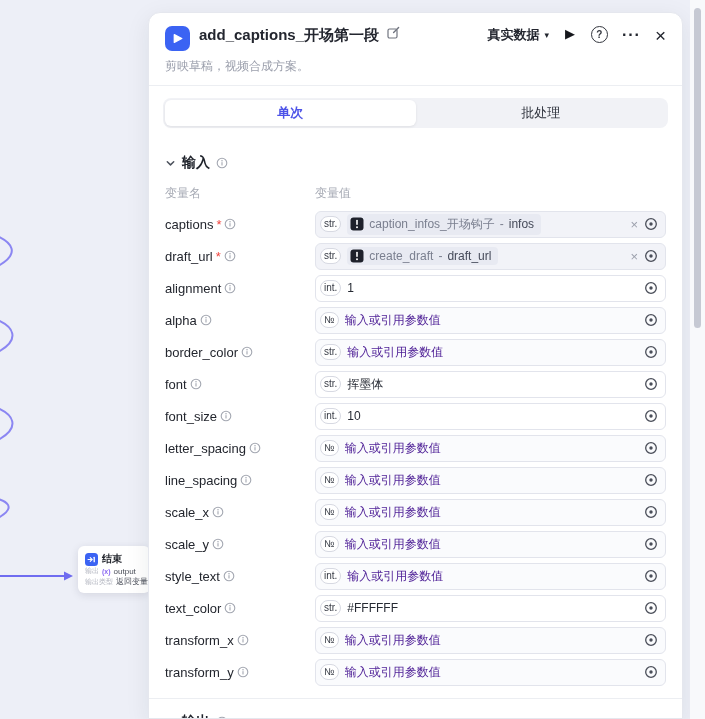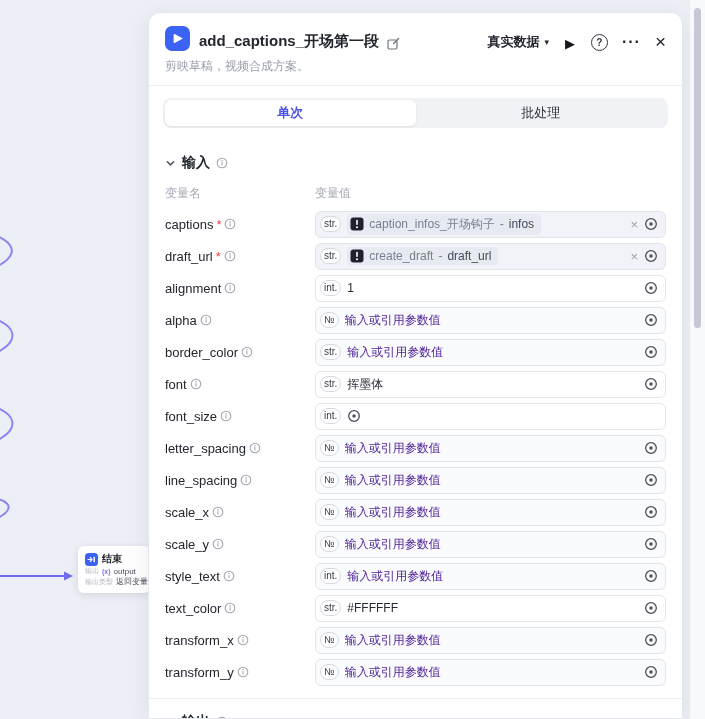--- a/index.html
+++ b/index.html
@@ -31,21 +31,21 @@
   
   .scroll-track{position:absolute;right:0;top:0;width:15px;height:100%;background:#f8f9fb;}
   .scroll-thumb{position:absolute;right:4px;top:8px;width:7px;height:320px;
     background:#c6c9d3;border-radius:4px;}
 
   
   .panel{position:absolute;left:148px;top:12px;width:535px;height:707px;background:#fff;
     border:1px solid #e5e7ee;border-radius:12px 12px 0 0;
     box-shadow:0 6px 24px rgba(31,35,41,.08);overflow:hidden;}
   .p-header{padding:13px 16px 10px;border-bottom:1px solid #eceef2;}
-  .h-row{display:flex;align-items:flex-end;}
+  .h-row{display:flex;align-items:flex-start;}
   .app-icon{width:25px;height:25px;border-radius:7px;background:var(--node-blue);
     display:flex;align-items:center;justify-content:center;flex:none;}
   .p-title{font-size:15px;font-weight:700;color:#23262f;margin-left:9px;white-space:nowrap;}
   .edit-ic{margin-left:7px;cursor:pointer;}
   .h-spacer{flex:1}
   .data-mode{display:flex;align-items:center;gap:5px;font-size:13px;font-weight:600;color:#23262f;cursor:pointer;}
   .caret{font-size:9px;color:#23262f;}
   .run-btn{font-size:13px;color:#15171c;margin-left:16px;cursor:pointer;}
   .help-circle{width:17px;height:17px;border:1.5px solid #33363e;border-radius:50%;
     display:flex;align-items:center;justify-content:center;font-size:10px;font-weight:700;
@@ -333,20 +333,21 @@
   <div class="param-row">
     <div class="param-label">
       <span class="row-name">font_size</span>
       <svg width="12" height="12" viewBox="0 0 12 12">
             <use href="#ic-info"></use>
           </svg>
     </div>
     <div class="field filled">
       <span class="type-badge">int.</span>
 
+      <span class="plain-value">10</span>
 
       <svg class="ic-target" width="14" height="14" viewBox="0 0 14 14">
             <use href="#ic-target"></use>
           </svg>
     </div>
   </div>
 
   <div class="param-row">
     <div class="param-label">
       <span class="row-name">letter_spacing</span>

